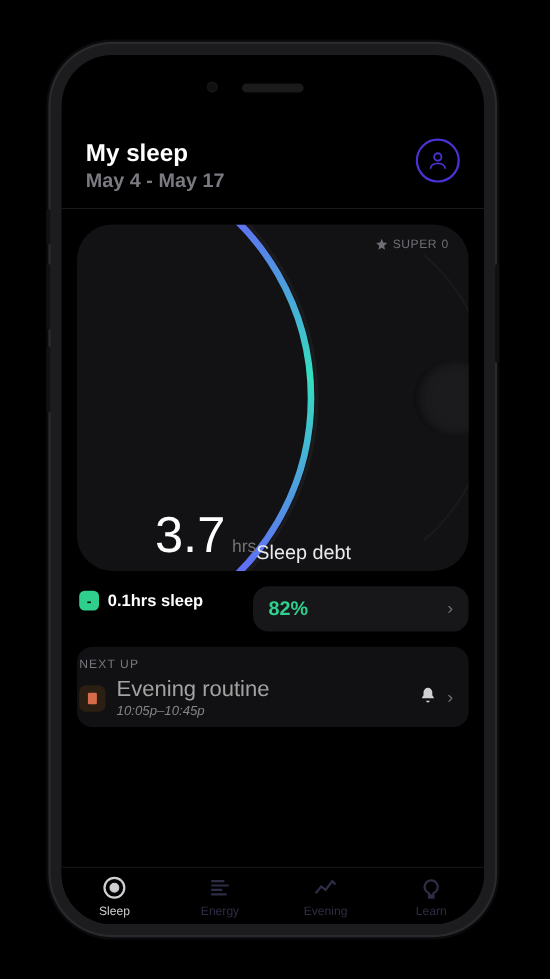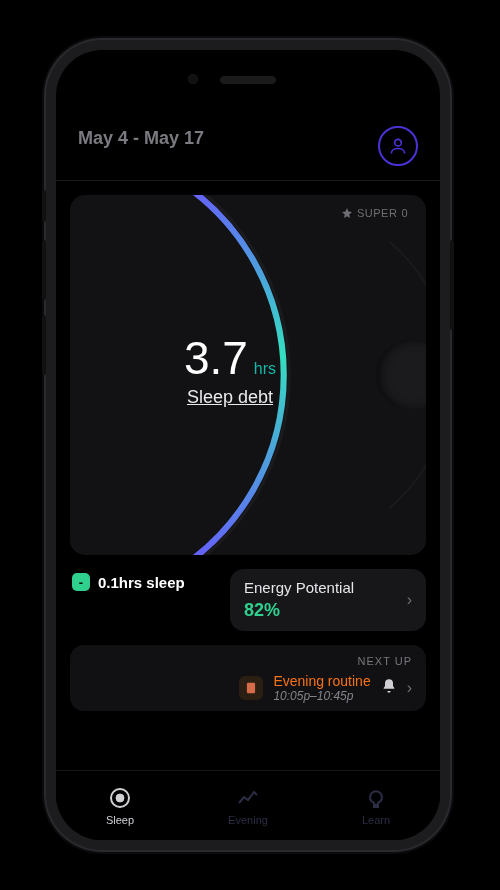--- a/index.html
+++ b/index.html
@@ -59,42 +59,42 @@
     background:transparent;
   }
   .avatar-btn svg { width:20px; height:20px; stroke:#4a33d6; fill:none; stroke-width:2; }
 
   
   .main { flex:1; overflow:hidden; padding: 14px 14px 0 14px; display:flex; flex-direction:column; gap:14px; }
 
   .card {
     position:relative;
     background:#121214;
-    border-radius:15px;
-    height:360px;
+    border-radius:32px;
+    height:315px;
     overflow:hidden;
   }
   .super-badge {
     position:absolute; top:12px; right:18px;
     display:flex; align-items:center; gap:4px;
     color:#6e6e74; font-size:11px; letter-spacing:0.5px;
   }
   .super-badge svg { width:12px; height:12px; fill:#6e6e74; }
 
   .arcs { position:absolute; inset:0; }
   .arcs svg { width:100%; height:100%; display:block; }
 
   .score-center {
     position:absolute; inset:0;
-    display:flex; flex-direction:column; align-items:center; justify-content:center;
+    display:flex; flex-direction:row; align-items:flex-end; justify-content:center;
     transform: translateX(-18px) translateY(-6px);
   }
   .score-val { color:#fff; font-size:46px; font-weight:400; display:flex; align-items:baseline; gap:6px; }
-  .score-val .unit { font-size:16px; color:#14b8a6; font-weight:400; }
-  .score-label { color:#e9e9ee; font-size:18px; margin-top:2px;text-decoration:underline; }
+  .score-val .unit { font-size:16px; color:#737373; font-weight:400; }
+  .score-label { color:#e9e9ee; font-size:18px; margin-top:2px; }
 
   .moon {
     position:absolute; right:-20px; top:50%; transform:translateY(-50%);
     width:70px; height:70px; border-radius:50%;
     background:#1b1b1e;
     box-shadow: inset 4px 0 10px rgba(0,0,0,0.6);
   }
 
   
   .stat-row { display:flex; gap:10px; }
@@ -119,38 +119,38 @@
     padding:10px 14px;
     display:flex; align-items:center; justify-content:space-between;
   }
   .stat-right-col { display:flex; flex-direction:column; gap:4px; }
   .stat-right-label { color:#e5e5ea; font-size:15px; font-weight:500; }
   .stat-right-val { color:#2fcf8e; font-size:18px; font-weight:600; }
   .chev { color:#6f6f76; font-size:16px; }
 
   
   .nextup {
-    background:#111113; border-radius:14px; padding:10px 14px 0 18px;
-    display:flex; flex-direction:column; gap:6px;align-items:flex-end;
+    background:#111113; border-radius:14px; padding:10px 14px 0 2px;
+    display:flex; flex-direction:column; gap:6px;
   }
   .nextup-label { color:#77777d; font-size:11px; letter-spacing:1px; }
   .nextup-row { display:flex; align-items:center; gap:10px; padding-bottom:8px; }
   .nextup-icon {
     width:24px; height:24px; border-radius:6px; background:#2b1f14;
     display:flex; align-items:center; justify-content:center;
   }
   .nextup-icon svg { width:14px; height:14px; fill:#d66b4a; }
   .nextup-texts { flex:1; display:flex; flex-direction:column; }
-  .nextup-title { color:#f97316; font-size:14px; }
+  .nextup-title { color:#a3a3a3; font-size:20px; }
   .nextup-time { color:#83838a; font-size:12px;font-style:italic; }
   .bell svg { width:16px; height:16px; fill:#cfcfd4; }
 
   
   .tabbar {
-    height:70px; display:flex; border-top:1px solid #151517;
+    height:52px; display:flex; border-top:1px solid #151517;
     background:#000;
     align-items:center;
   }
   .tab {
     flex:1; display:flex; flex-direction:column; align-items:center; justify-content:center; gap:4px;
   }
   .tab svg { width:24px; height:24px; }
   .tab-label { font-size:11px; }
   .tab.active .tab-label { color:#cfcfd4; }
   .tab.inactive .tab-label { color:#2d2d46; }
@@ -167,20 +167,21 @@
   <div class="side-btn r1"></div>
 
   <div class="bezel">
     <div class="earpiece"></div>
     <div class="camera-dot"></div>
 
     <div class="screen">
 
       <div class="header">
         <div class="header-titles">
+          <div class="header-title">My sleep</div>
           <div class="header-sub">May 4 - May 17</div>
         </div>
         <div class="avatar-btn">
           <svg viewBox="0 0 24 24">
             <circle cx="12" cy="8" r="4"></circle>
             <path d="M4 21c0-4 4-6 8-6s8 2 8 6"></path>
           </svg>
         </div>
       </div>
 
@@ -223,21 +224,20 @@
 
         <div class="stat-row">
           <div class="stat-left">
             <div class="stat-top">
               <div class="chip">-</div>
               <div class="stat-main">0.1hrs sleep</div>
             </div>
           </div>
           <div class="stat-right">
             <div class="stat-right-col">
-              <div class="stat-right-label">Energy Potential</div>
               <div class="stat-right-val">82%</div>
             </div>
             <div class="chev">›</div>
           </div>
         </div>
 
         <div class="nextup">
           <div class="nextup-label">NEXT UP</div>
           <div class="nextup-row">
             <div class="nextup-icon">
@@ -263,20 +263,26 @@
       <div class="tabbar">
         <div class="tab active">
           <svg viewBox="0 0 24 24">
               <circle cx="12" cy="12" r="9" fill="none" stroke-width="2"></circle>
               <circle cx="12" cy="12" r="4"></circle>
             </svg>
           <div class="tab-label">Sleep</div>
         </div>
         <div class="tab inactive">
           <svg viewBox="0 0 24 24" stroke-width="2">
+              <path d="M4 6h12M4 10h16M4 14h10M4 18h14"></path>
+            </svg>
+          <div class="tab-label">Energy</div>
+        </div>
+        <div class="tab inactive">
+          <svg viewBox="0 0 24 24" stroke-width="2">
               <path d="M3 17l5-6 4 3 6-8 3 3"></path>
             </svg>
           <div class="tab-label">Evening</div>
         </div>
         <div class="tab inactive">
           <svg viewBox="0 0 24 24" stroke-width="2">
               <path d="M9 21h6M10 17a6 6 0 1 1 4 0v2h-4z"></path>
             </svg>
           <div class="tab-label">Learn</div>
         </div>

